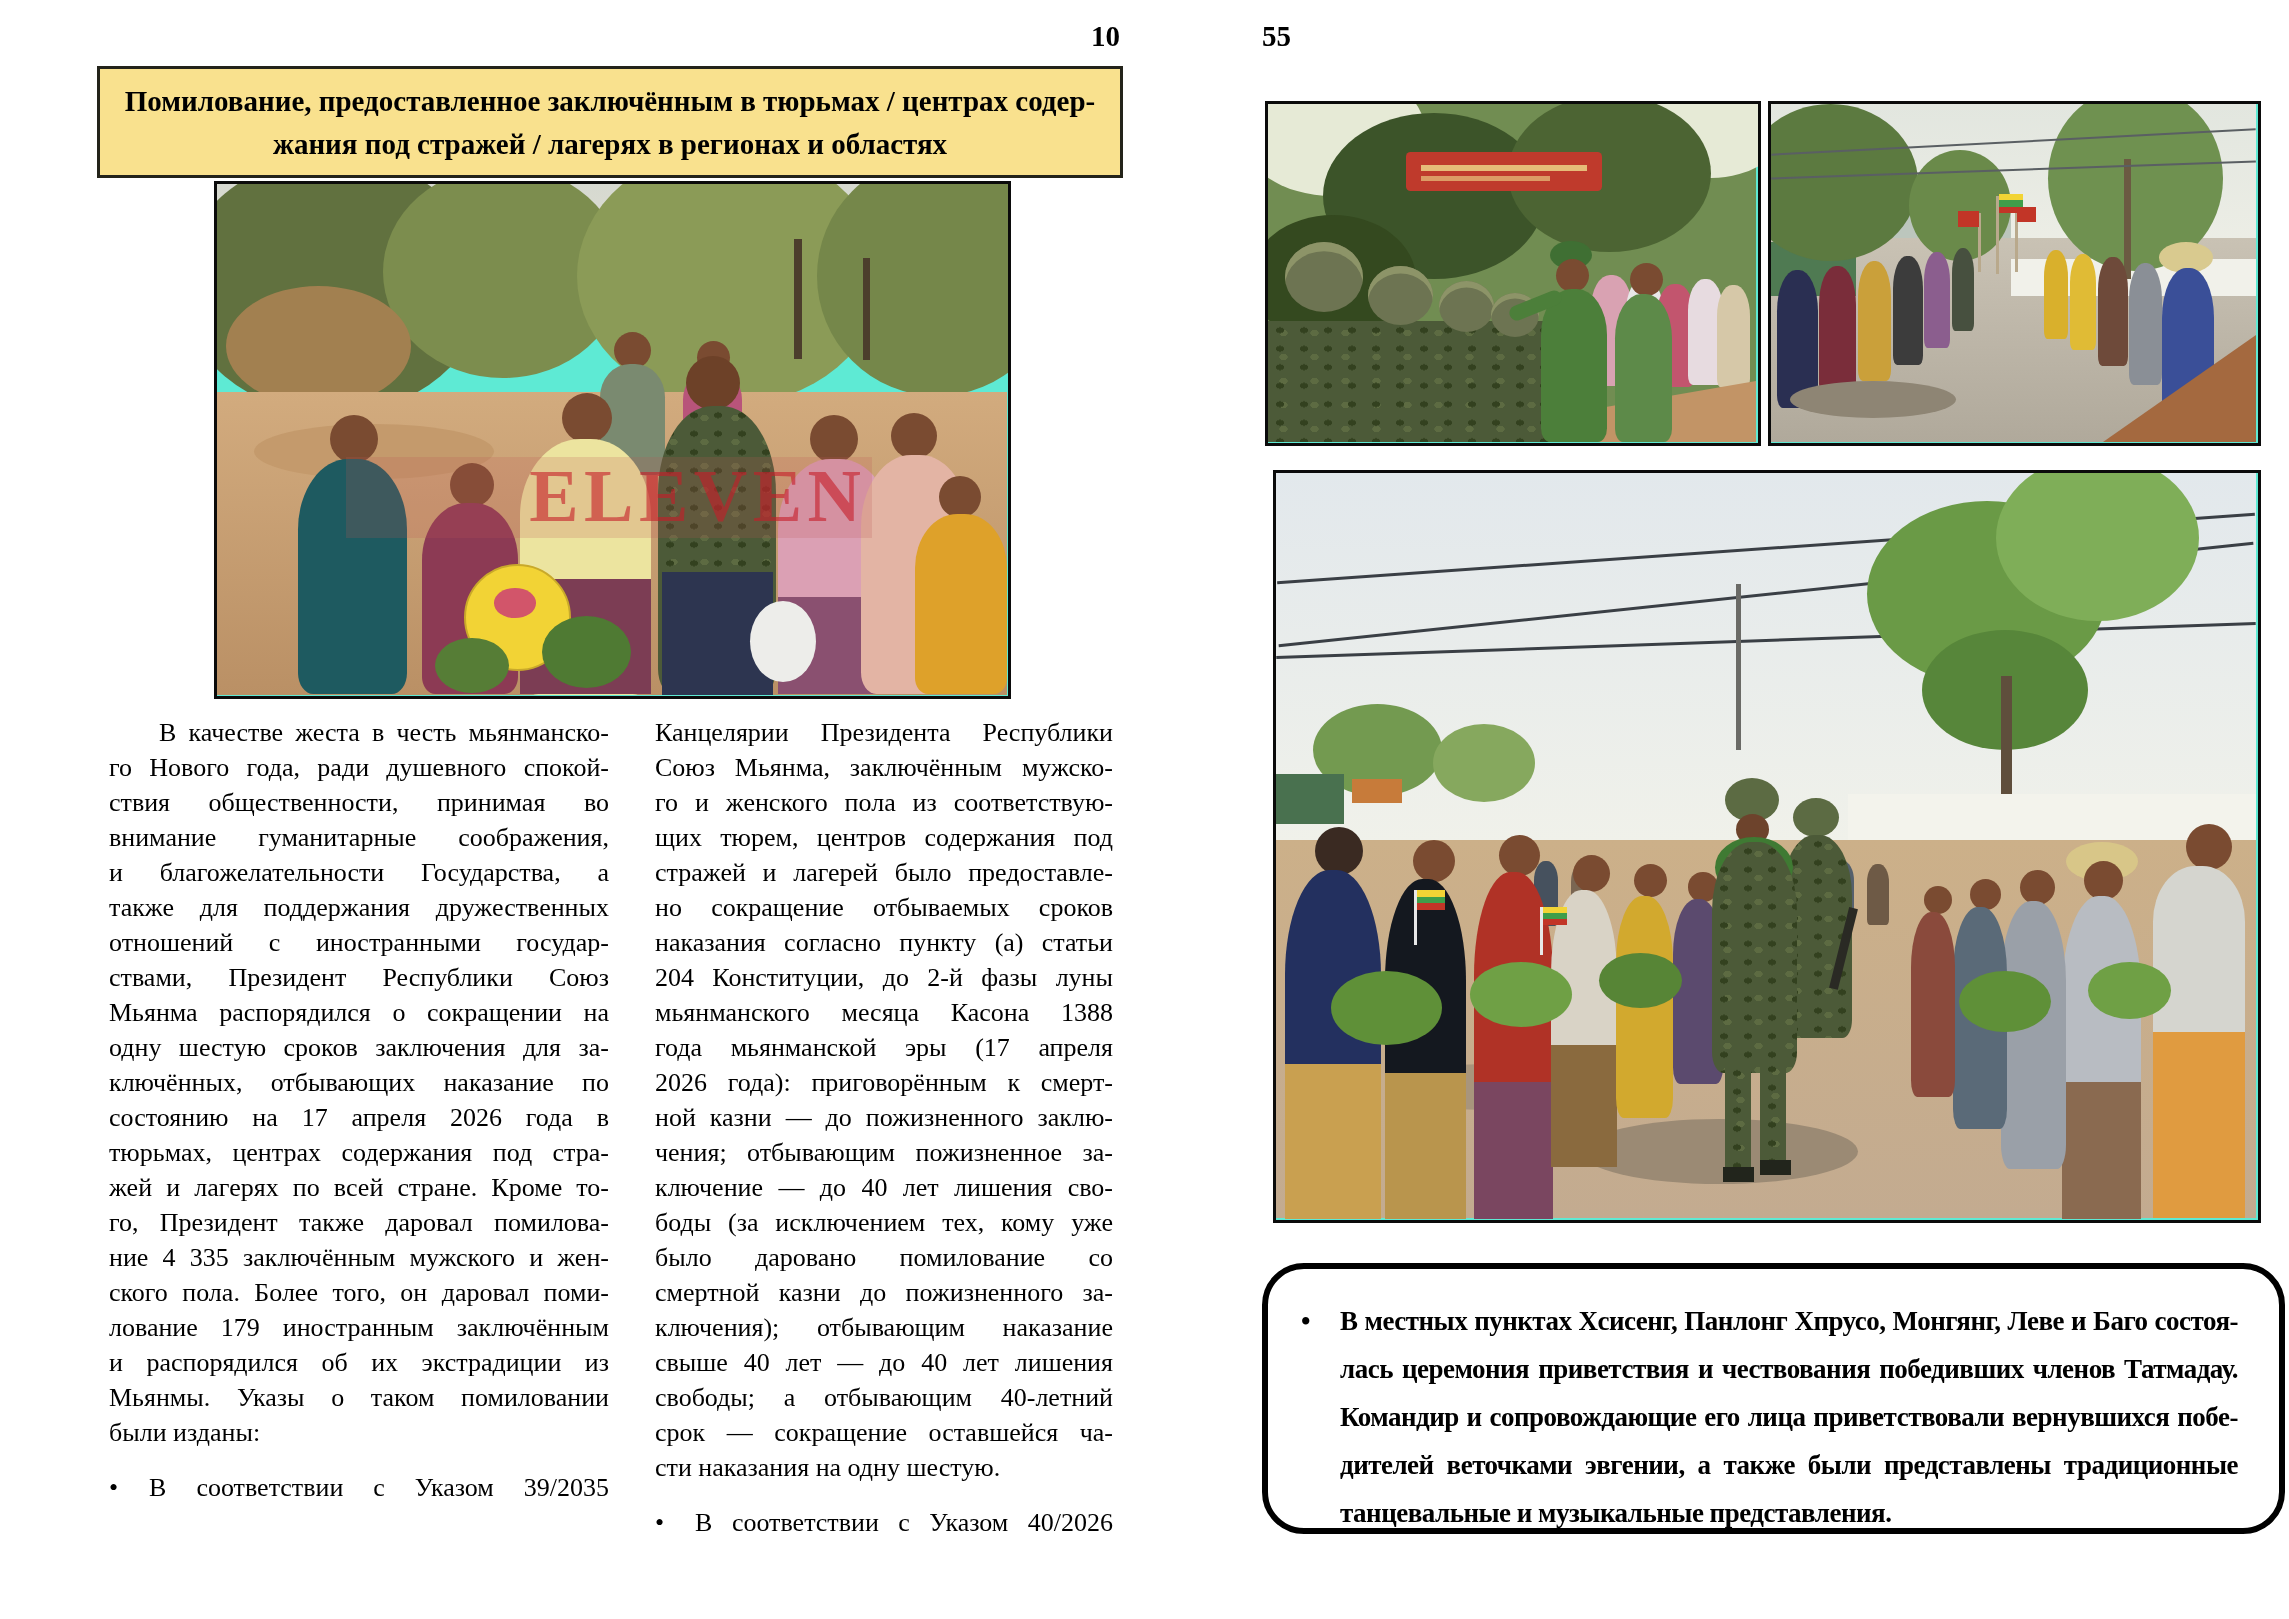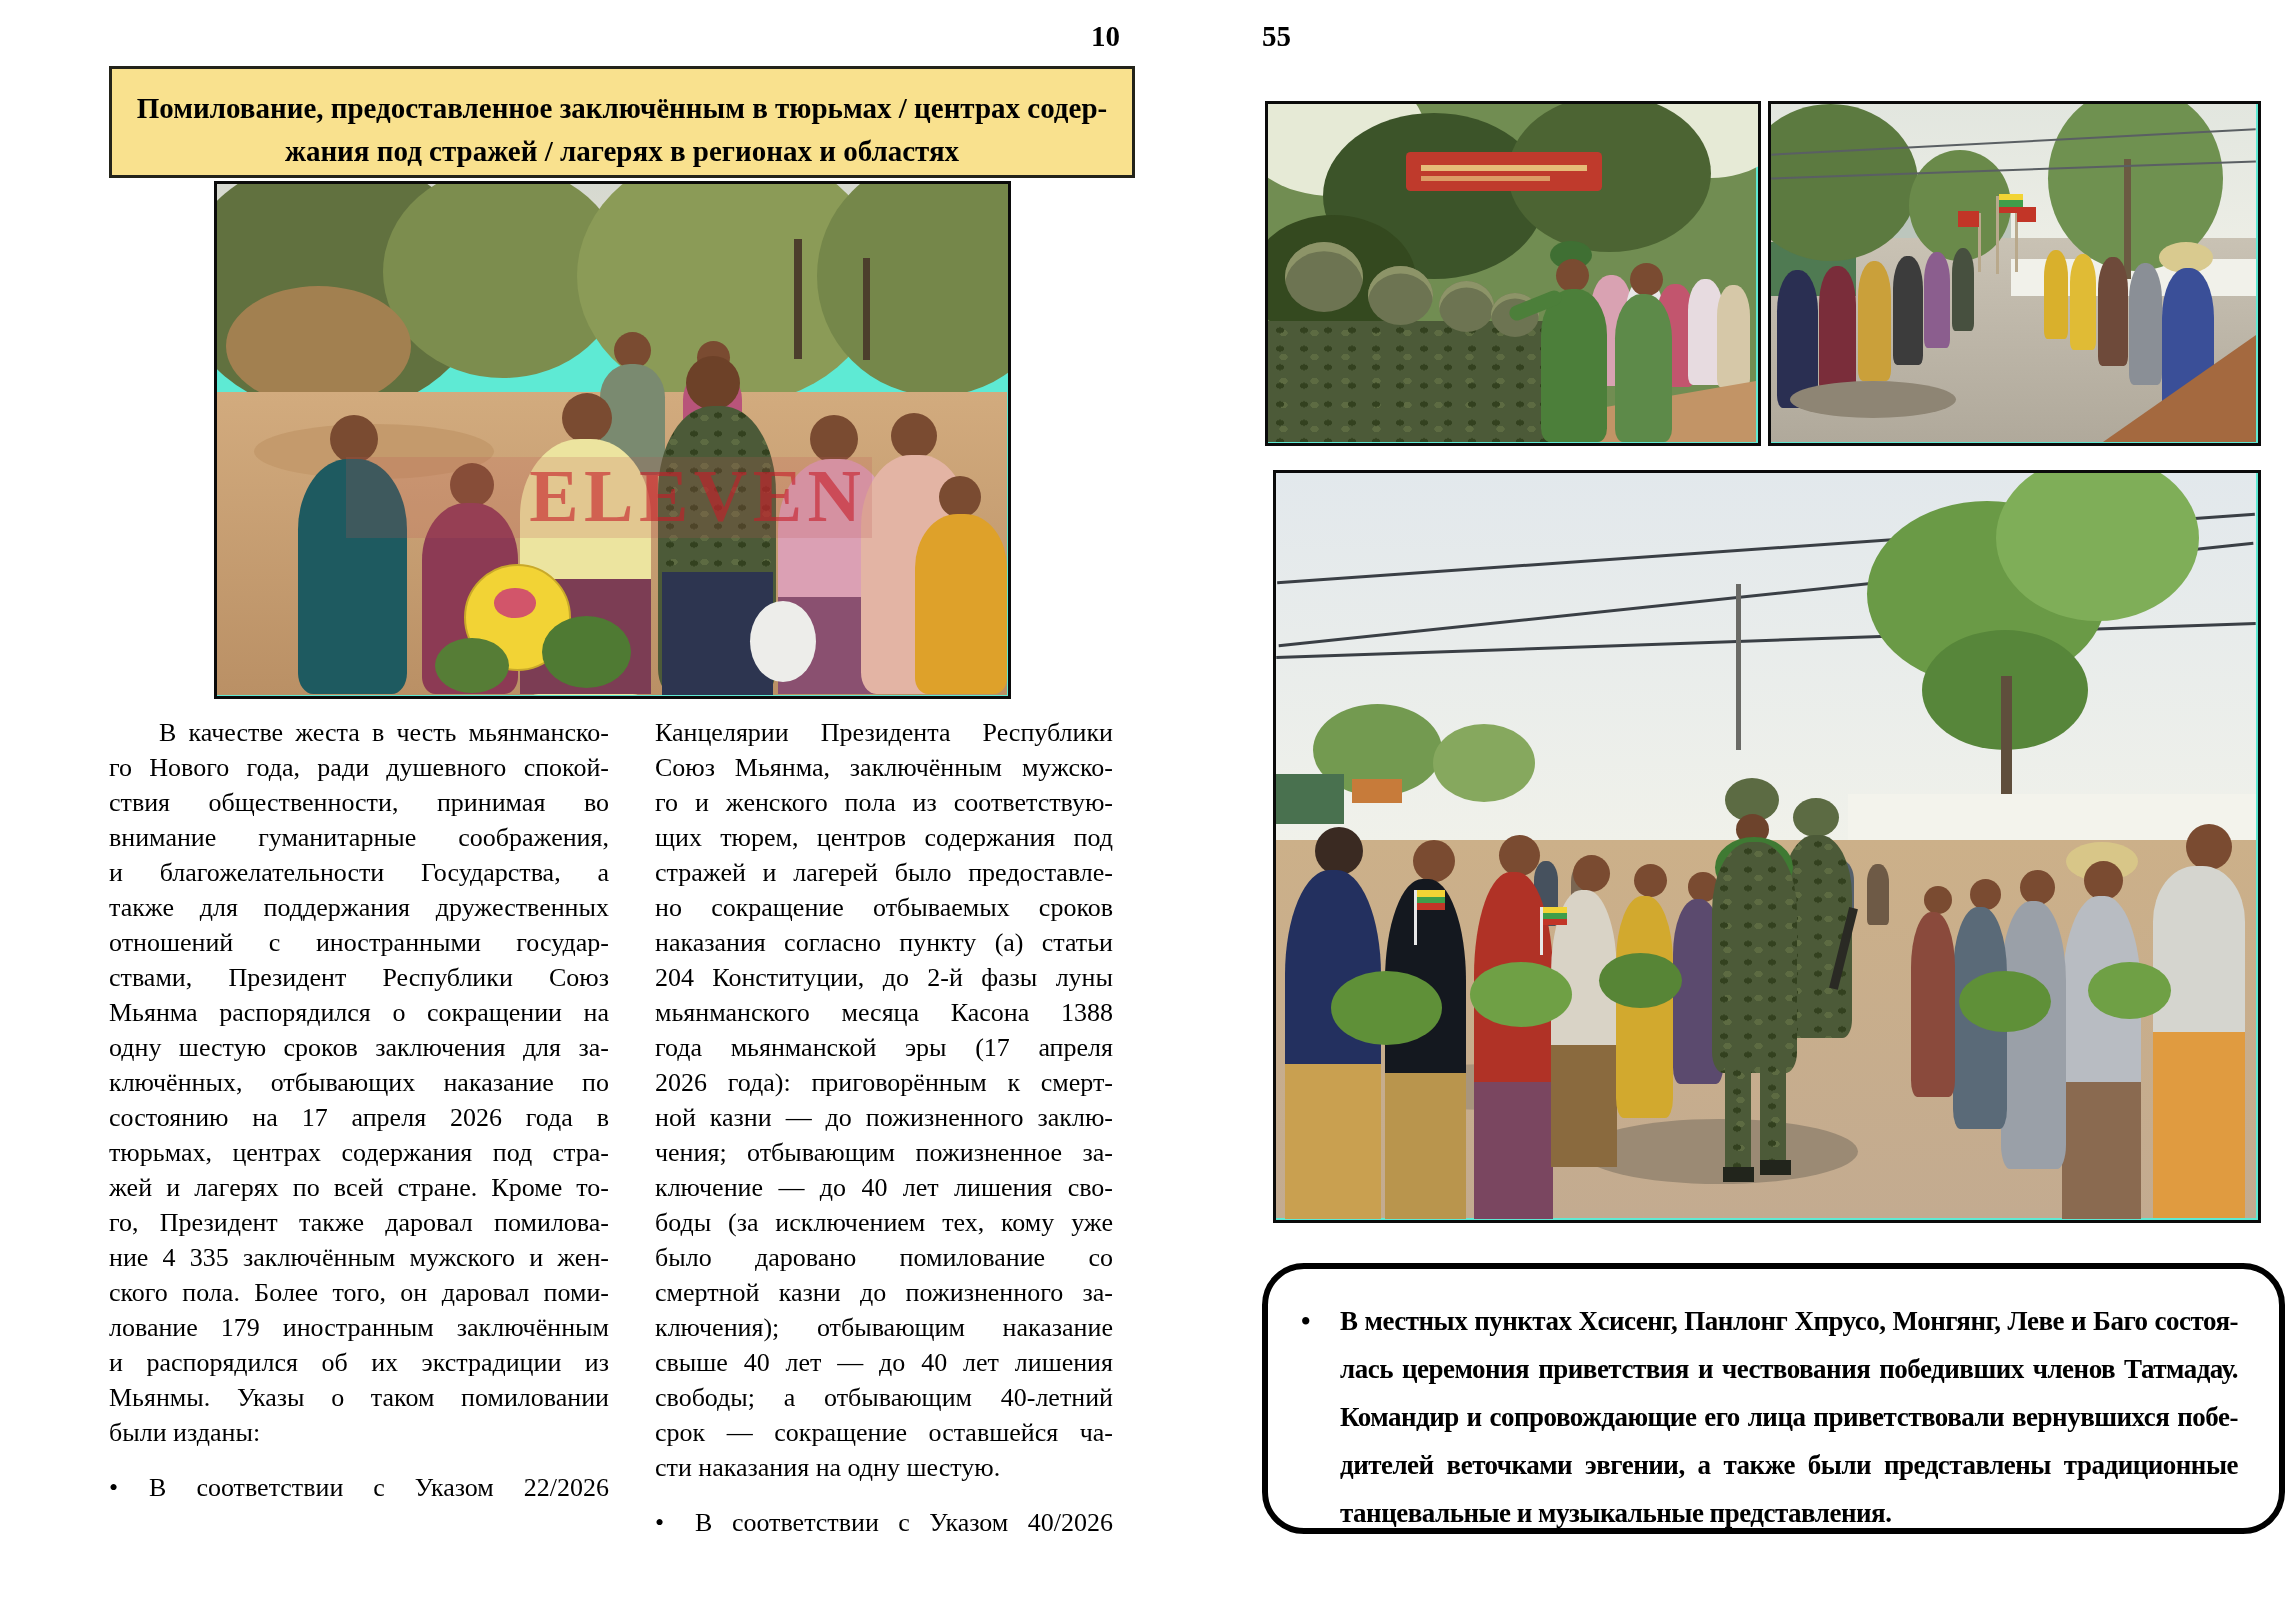--- a/index.html
+++ b/index.html
@@ -5,23 +5,23 @@
   html,body{margin:0;padding:0;background:#ffffff;}
   .spread{position:relative;width:2290px;height:1620px;background:#ffffff;
           font-family:"Liberation Serif",serif;color:#000;overflow:hidden;margin-left:46px;}
   .blob{position:absolute;border-radius:50%;}
   .rect{position:absolute;}
   .fig{position:absolute;border-radius:46% 46% 14% 14%/30% 30% 9% 9%;}
   .hd{position:absolute;border-radius:50%;background:#7a4b31;}
 
   .pageno{position:absolute;font-weight:700;font-size:29px;line-height:29px;}
 
-  .title-box{position:absolute;left:63px;top:66px;width:1026px;height:112px;
+  .title-box{position:absolute;left:51px;top:66px;width:1026px;height:112px;
              background:#f9e18e;border:3.7px solid #23231a;box-sizing:border-box;
-             text-align:center;font-weight:700;font-size:29px;line-height:43px;padding-top:18px;}
+             text-align:center;font-weight:700;font-size:29px;line-height:43px;padding-top:11px;}
 
   .photo{position:absolute;border:3.7px solid #0b0b0b;box-sizing:border-box;overflow:hidden;background:#5eead4;text-align:center;}
 
   .col{position:absolute;}
   .tl{height:35px;line-height:35px;font-size:26px;text-align:justify;text-align-last:justify;
       overflow:hidden;}
   .pl{text-align-last:left;}
   .bl{margin-top:20px;}
   .bl::before{content:"•";margin-right:31px;}
   .ind{text-indent:50px;}
@@ -118,21 +118,21 @@
       <div class="tl">состоянию на 17 апреля 2026 года в</div>
       <div class="tl">тюрьмах, центрах содержания под стра-</div>
       <div class="tl">жей и лагерях по всей стране. Кроме то-</div>
       <div class="tl">го, Президент также даровал помилова-</div>
       <div class="tl">ние 4 335 заключённым мужского и жен-</div>
       <div class="tl">ского пола. Более того, он даровал поми-</div>
       <div class="tl">лование 179 иностранным заключённым</div>
       <div class="tl">и распорядился об их экстрадиции из</div>
       <div class="tl">Мьянмы. Указы о таком помиловании</div>
       <div class="tl pl">были изданы:</div>
-      <div class="tl bl">В соответствии с Указом 22/2026</div>
+      <div class="tl bl">В соответствии с Указом 39/2035</div>
     </div>
   <div class="col" style="left:609px;top:715px;width:458px;">
       <div class="tl">Канцелярии Президента Республики</div>
       <div class="tl">Союз Мьянма, заключённым мужско-</div>
       <div class="tl">го и женского пола из соответствую-</div>
       <div class="tl">щих тюрем, центров содержания под</div>
       <div class="tl">стражей и лагерей было предоставле-</div>
       <div class="tl">но сокращение отбываемых сроков</div>
       <div class="tl">наказания согласно пункту (а) статьи</div>
       <div class="tl">204 Конституции, до 2-й фазы луны</div>

